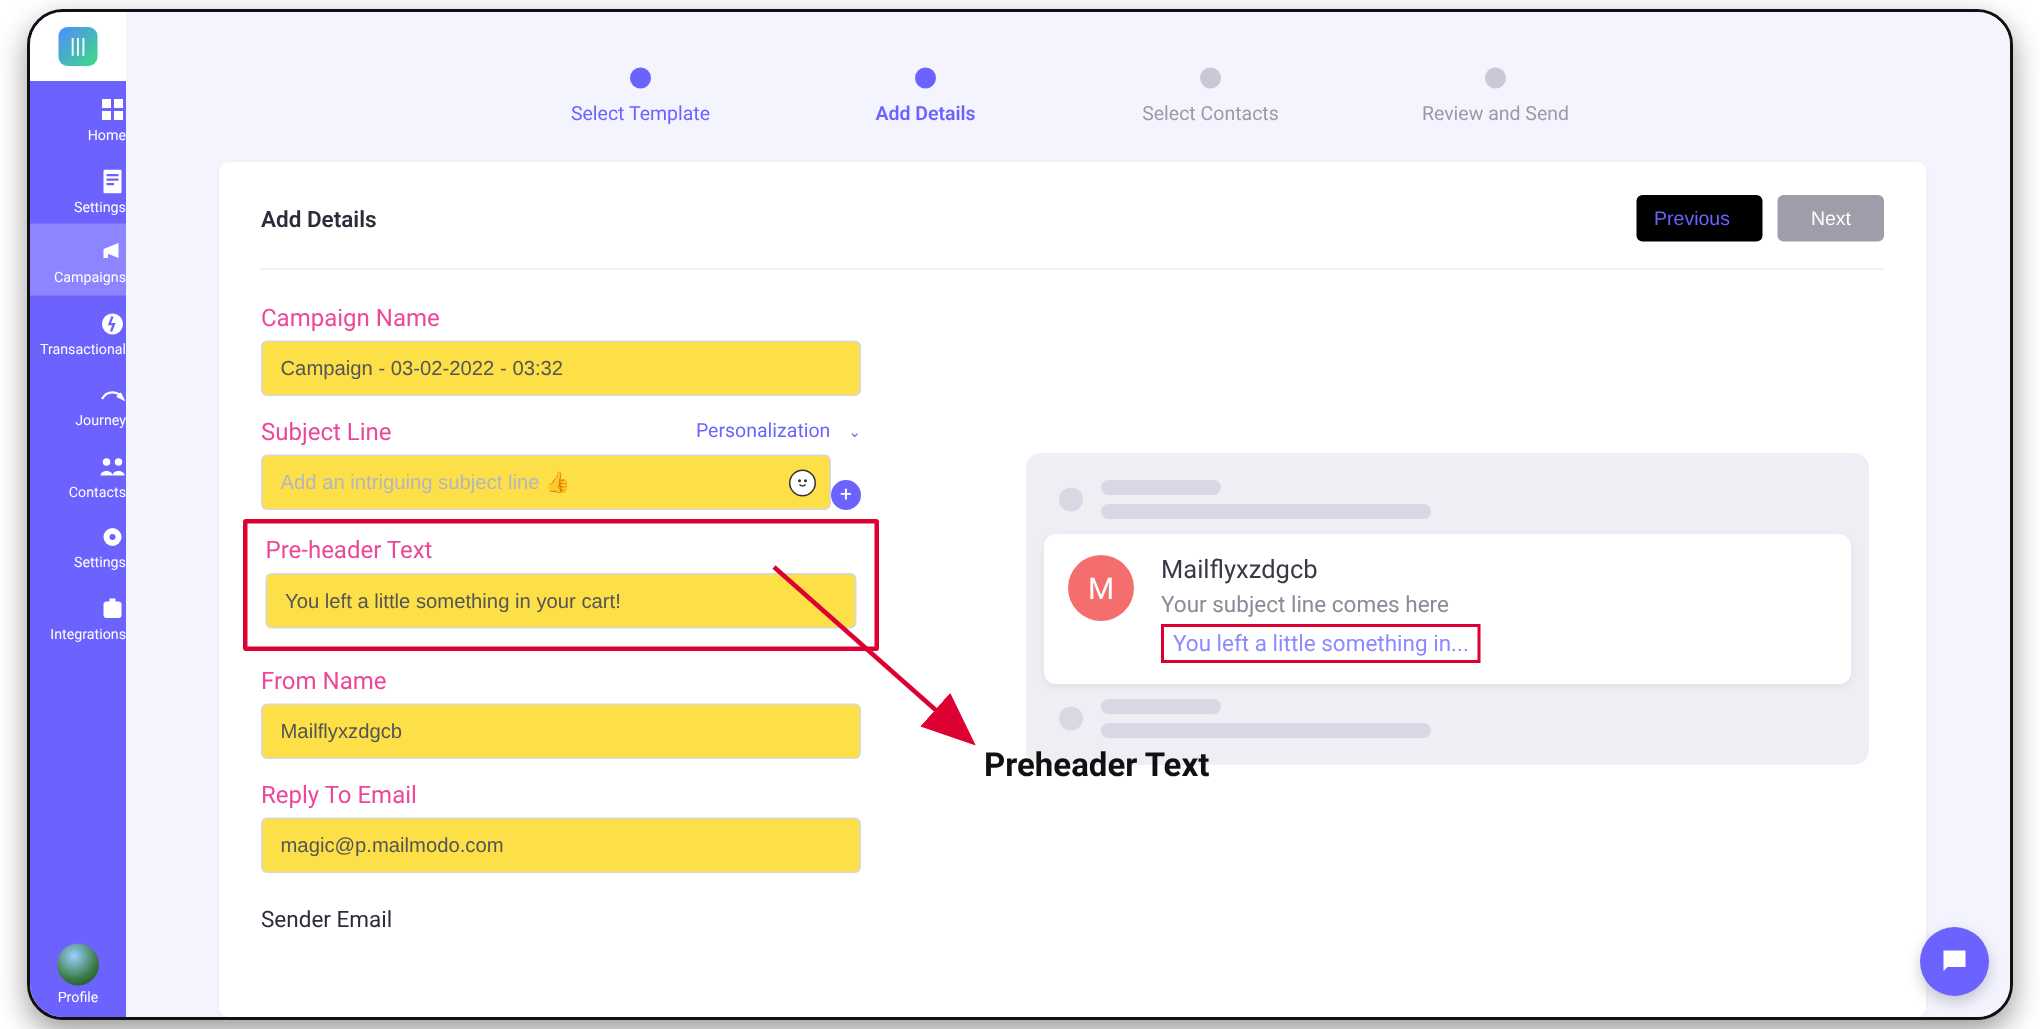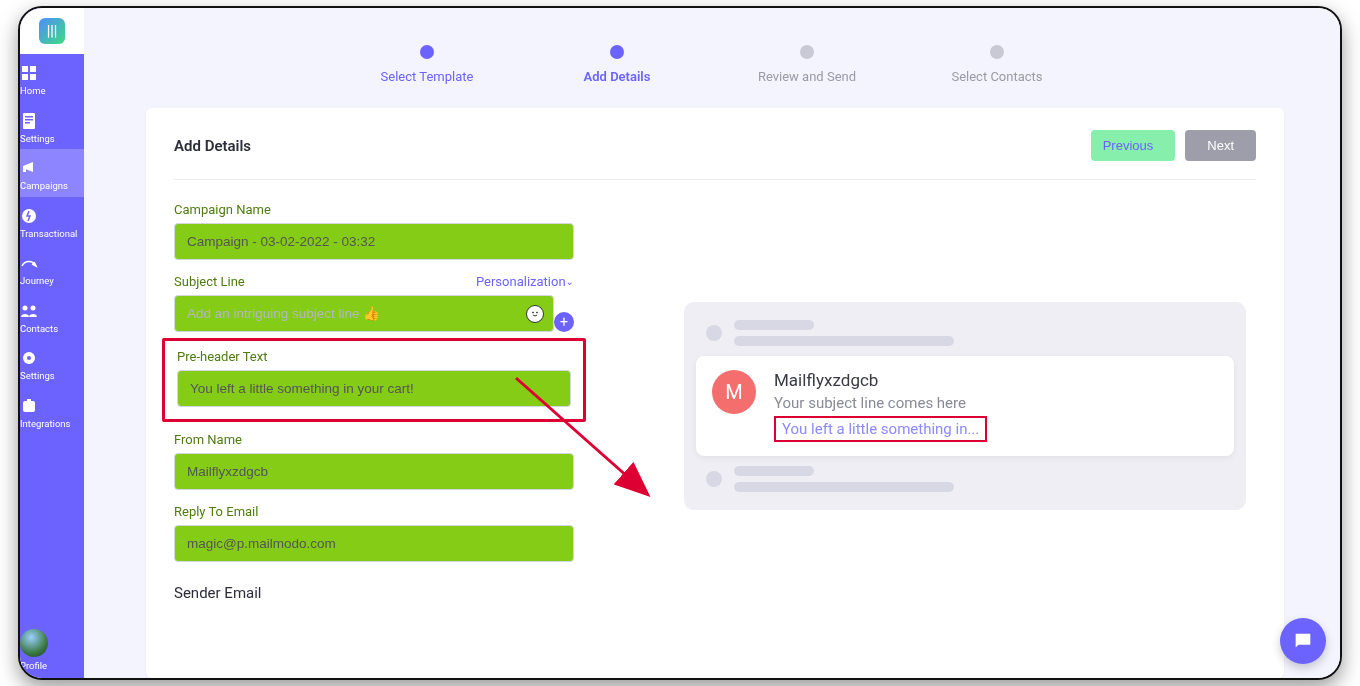--- a/index.html
+++ b/index.html
@@ -42,31 +42,31 @@
     width: 26px; height: 26px;
     border-radius: 6px;
     background: linear-gradient(135deg, #4e8cff 0%, #3edc81 100%);
     display:flex; align-items:center; justify-content:center;
     color:#fff; font-weight:700; font-size:14px;
   }
   .nav-items { display:flex; flex-direction:column; align-items:center; width:100%; }
   .nav-item {
     width: 100%;
     padding: 10px 0 6px 0;
-    display:flex; flex-direction:column; align-items:flex-start;
+    display:flex; flex-direction:column; align-items:flex-end;
     gap:4px;
     cursor:pointer;
     color: #fff;
   }
   .nav-item.active { background: rgba(255,255,255,0.22); }
   .nav-icon { width:18px; height:18px; display:flex; align-items:center; justify-content:center; }
   .nav-label { font-size: 9.5px; line-height:1; }
   .sidebar-bottom {
     position:absolute; bottom:8px; left:0; right:0;
-    display:flex; flex-direction:column; align-items:flex-start; gap:4px;
+    display:flex; flex-direction:column; align-items:center; gap:4px;
   }
   .avatar {
     width:28px; height:28px; border-radius:50%;
     background: radial-gradient(circle at 40% 30%, #9bd0ff 0%, #3a7a44 60%, #1e3a1e 100%);
   }
   
   .main {
     flex:1;
     display:flex; flex-direction:column;
     background:#f4f4ff;
@@ -124,56 +124,56 @@
     padding-bottom: 18px;
     border-bottom:1px solid #ececf2;
   }
   .card-title { font-size:15px; font-weight:600; color:#2c2c3a; }
   .card-actions { display:flex; gap:10px; }
   .btn {
     padding: 8px 22px;
     border:none; border-radius:4px;
     font-size:13px; cursor:pointer;
   }
-  .btn-prev { background:#86efac; color:#6c63ff;padding-left:12px; }
+  .btn-prev { background:#000000; color:#6c63ff;padding-left:12px; }
   .btn-next { background:#9e9eaa; color:#fff; }
   
   .content-row {
     display:flex;
     gap: 110px;
     padding-top: 22px;
     padding-left: 0;
   }
   .form-col {
     width: 400px;
     display:flex; flex-direction:column;
     padding-left: 0;
   }
   .form-group { margin-bottom: 14px; }
   .form-label {
-    font-size:13px; color:#4d7c0f;
+    font-size:16px; color:#ec4899;
     margin-bottom:6px; display:block;
   }
   .label-row {
     display:flex; justify-content:space-between; align-items:center;
     margin-bottom:6px;
   }
   .personalization {
     font-size:13px; color:#6c63ff; cursor:pointer;
-    display:flex; align-items:center; gap:0;
+    display:flex; align-items:center; gap:12px;
   }
   .input-wrap { position:relative; }
   .text-input {
     width:100%;
     padding: 10px 12px;
     border:1px solid #d6d6e0;
     border-radius:4px;
     font-size:13.5px;
     color:#555;
-    background:#84cc16;
+    background:#fde047;
   }
   .text-input::placeholder { color:#b5b5c2; }
   .subject-row { display:flex; align-items:flex-end; gap:0; }
   .subject-row .input-wrap { flex:1; }
   .emoji-btn {
     position:absolute; right:10px; top:50%; transform:translateY(-50%);
     width:18px; height:18px; border:1.5px solid #333; border-radius:50%;
     display:flex; align-items:center; justify-content:center;
     font-size:10px; cursor:pointer; background:#fff;
   }
@@ -363,26 +363,26 @@
         <div class="step-line"></div>
         <div class="step-label">Select Template</div>
       </div>
       <div class="step current">
         <div class="step-dot"></div>
         <div class="step-line"></div>
         <div class="step-label">Add Details</div>
       </div>
       <div class="step">
         <div class="step-dot"></div>
-        <div class="step-label">Review and Send</div>
+        <div class="step-line"></div>
+        <div class="step-label">Select Contacts</div>
       </div>
       <div class="step">
         <div class="step-dot"></div>
-        <div class="step-line"></div>
-        <div class="step-label">Select Contacts</div>
+        <div class="step-label">Review and Send</div>
       </div>
     </div>
 
     <div class="card">
       <div class="card-header">
         <div class="card-title">Add Details</div>
         <div class="card-actions">
           <button class="btn btn-prev">Previous</button>
           <button class="btn btn-next">Next</button>
         </div>
@@ -471,20 +471,21 @@
       </div>
 
       <svg class="annotation-svg" width="600" height="400" style="top:250px;left:310px">
         <defs>
           <marker id="arrowhead" markerWidth="12" markerHeight="10" refX="10" refY="5" orient="auto">
             <polygon points="0 0, 12 5, 0 10" fill="#dd0033"></polygon>
           </marker>
         </defs>
         <line x1="60" y1="20" x2="190" y2="135" stroke="#dd0033" stroke-width="3" marker-end="url(#arrowhead)"></line>
       </svg>
+      <div class="annotation-label" style="top:390px; left:510px">Preheader Text</div>
 
     </div>
 
     <div class="chat-bubble">
       <svg width="22" height="22" viewBox="0 0 24 24" fill="#fff">
         <path d="M4 4h16v12H7l-3 3V4z"></path>
       </svg>
     </div>
 
   </div>

